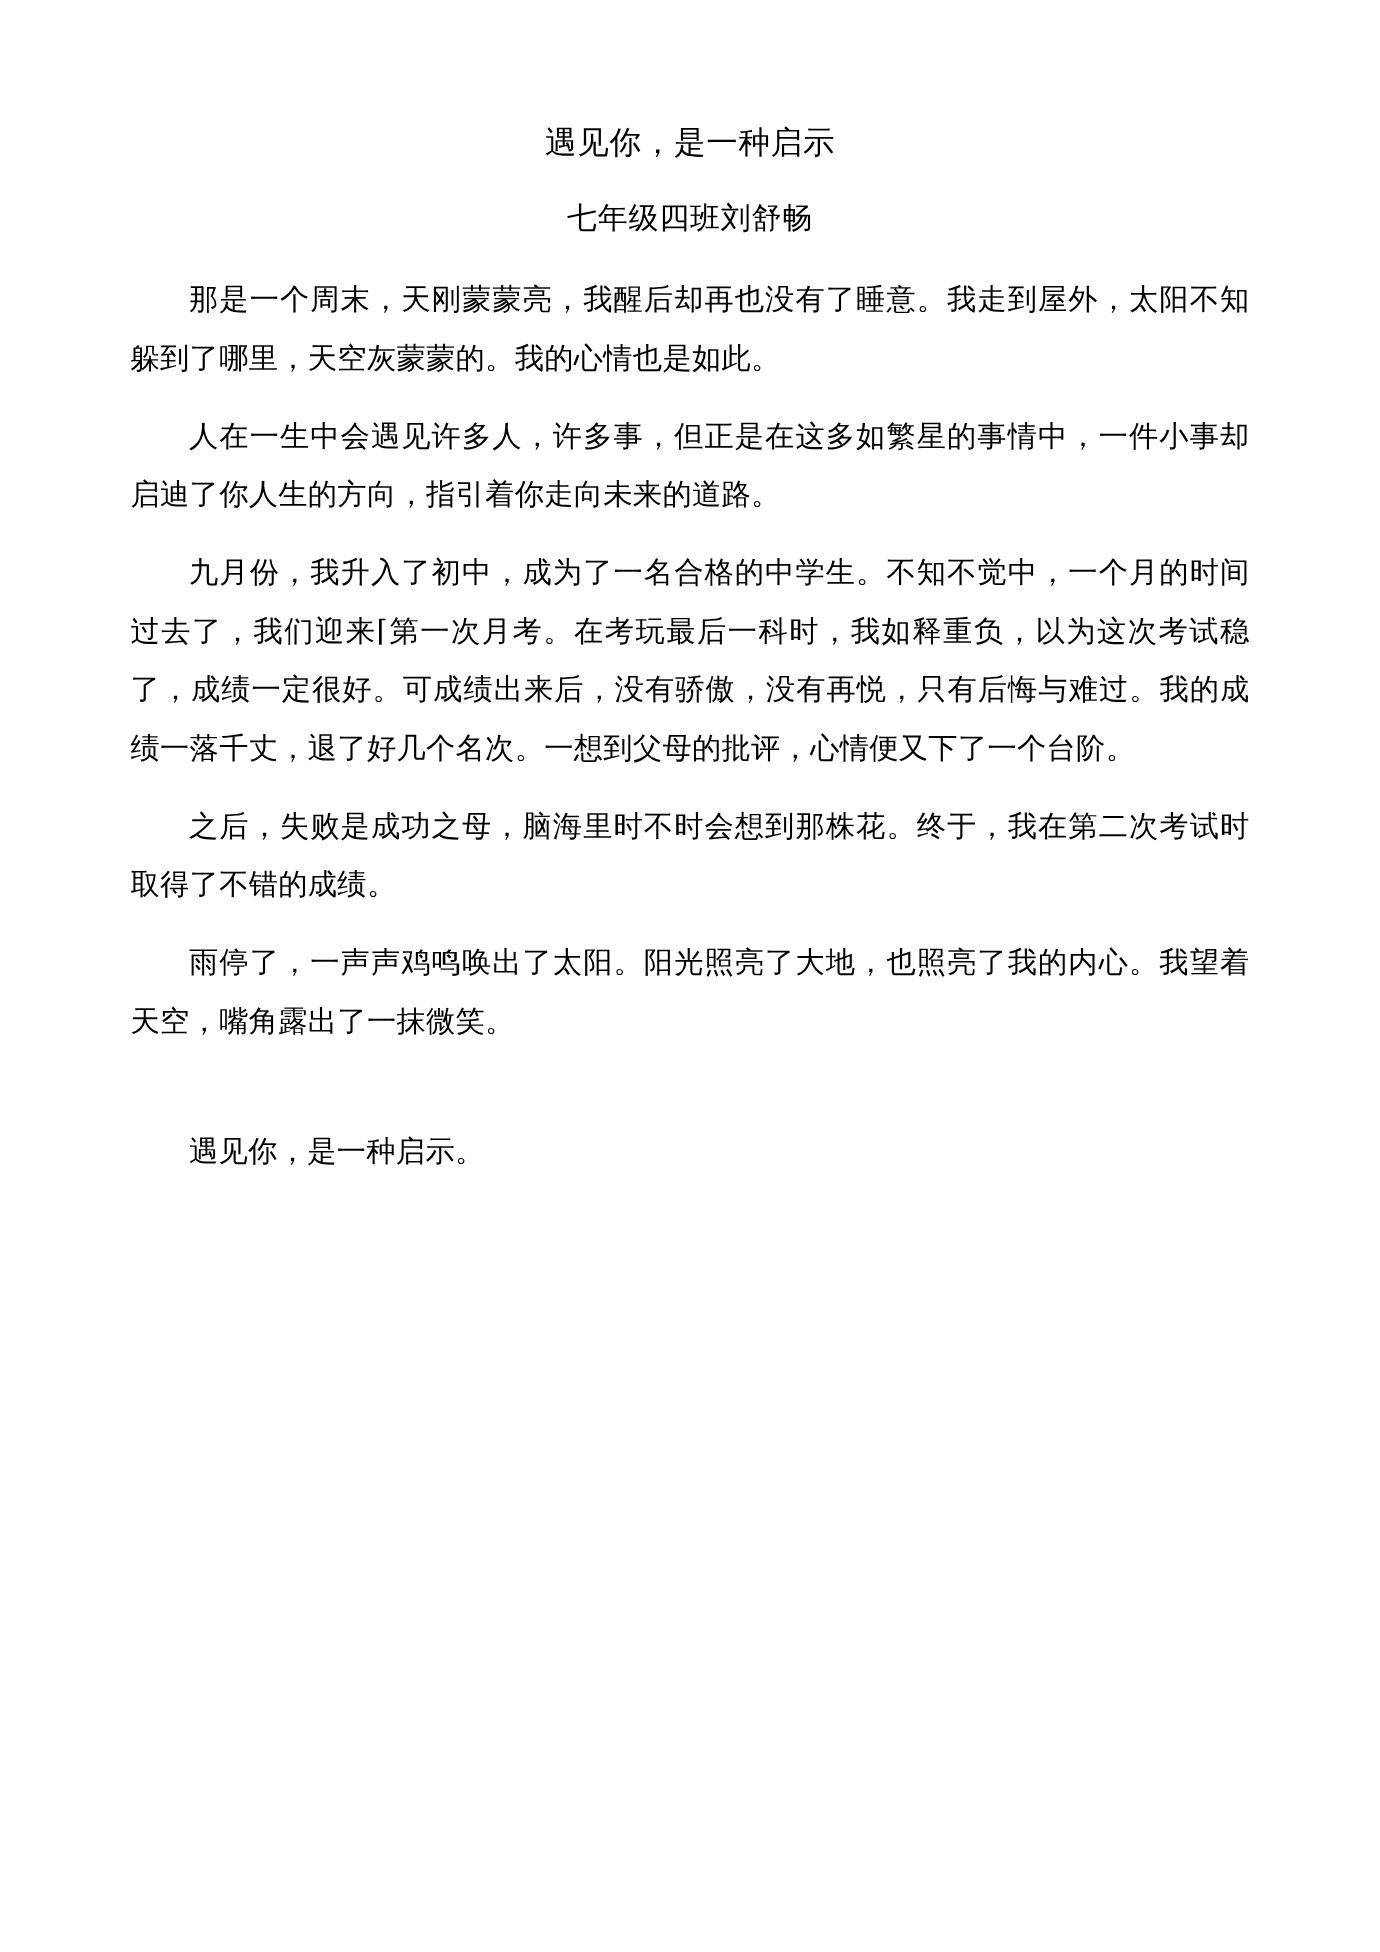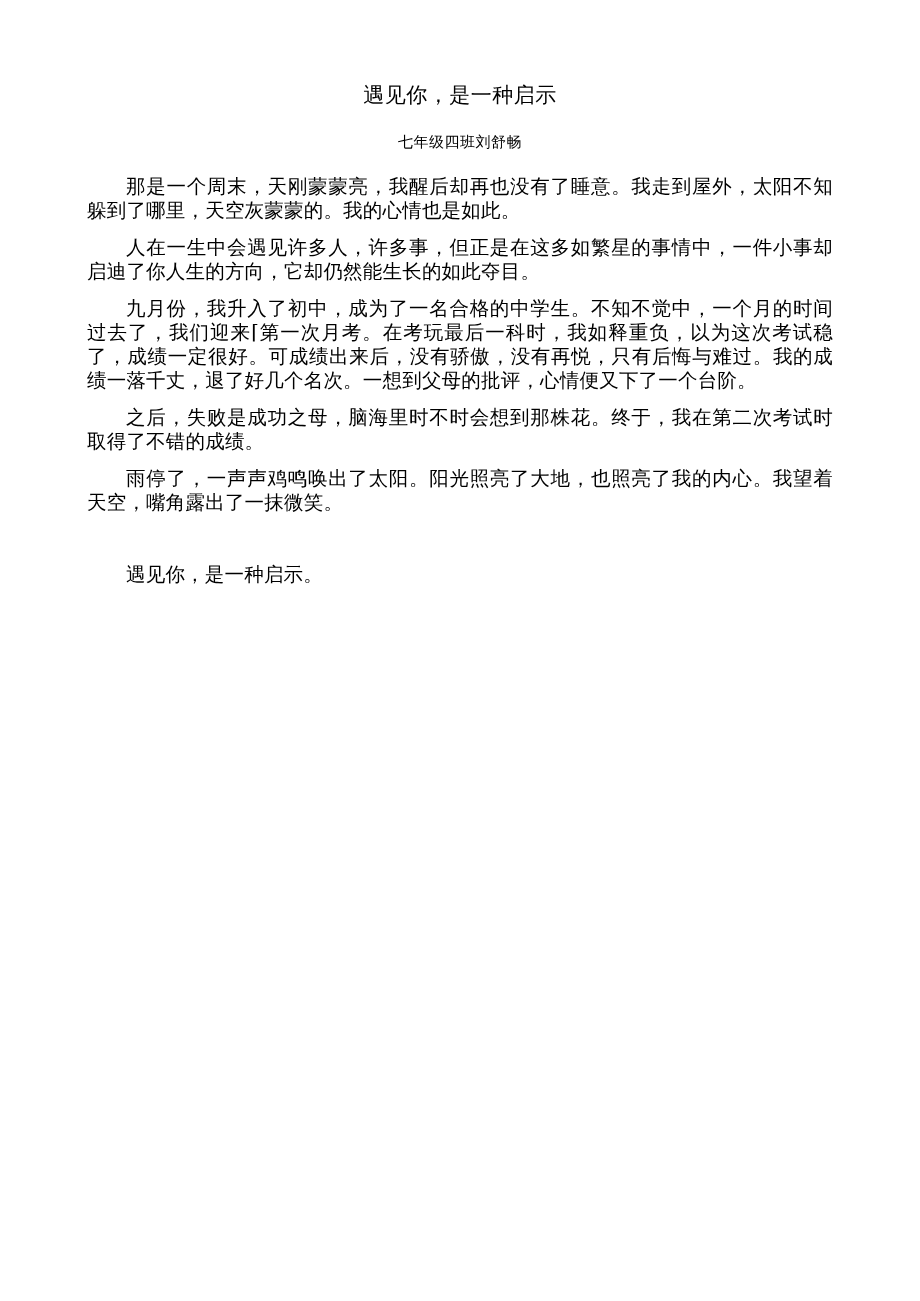--- a/index.html
+++ b/index.html
@@ -21,29 +21,29 @@
   }
   .doc-title {
     font-size: 21px;
     font-weight: normal;
     text-align: center;
     margin: 0 0 24px 0;
     line-height: 1.3;
     letter-spacing: 0.5px;
   }
   .doc-author {
-    font-size: 15px;
+    font-size: 20px;
     text-align: center;
     margin: 0 0 22px 0;
     line-height: 1.3;
     letter-spacing: 0.5px;
   }
   .doc-body p {
     font-size: 19.5px;
-    line-height: 24px;
+    line-height: 39px;
     margin: 0 0 13px 0;
     text-indent: 2em;
     text-align: justify;
     word-break: break-all;
     letter-spacing: 0.2px;
   }
   .doc-body p:last-child {
     margin-bottom: 0;
     margin-top: 48px;
   }
@@ -51,19 +51,19 @@
 </head>
 <body>
 
 <div class="page">
   <h1 class="doc-title">遇见你，是一种启示</h1>
 
   <div class="doc-author">七年级四班刘舒畅</div>
 
   <div class="doc-body">
     <p>那是一个周末，天刚蒙蒙亮，我醒后却再也没有了睡意。我走到屋外，太阳不知躲到了哪里，天空灰蒙蒙的。我的心情也是如此。</p>
-    <p>人在一生中会遇见许多人，许多事，但正是在这多如繁星的事情中，一件小事却启迪了你人生的方向，它却仍然能生长的如此夺目。</p>
+    <p>人在一生中会遇见许多人，许多事，但正是在这多如繁星的事情中，一件小事却启迪了你人生的方向，指引着你走向未来的道路。</p>
     <p>九月份，我升入了初中，成为了一名合格的中学生。不知不觉中，一个月的时间过去了，我们迎来⌈第一次月考。在考玩最后一科时，我如释重负，以为这次考试稳了，成绩一定很好。可成绩出来后，没有骄傲，没有再悦，只有后悔与难过。我的成绩一落千丈，退了好几个名次。一想到父母的批评，心情便又下了一个台阶。</p>
     <p>之后，失败是成功之母，脑海里时不时会想到那株花。终于，我在第二次考试时取得了不错的成绩。</p>
     <p>雨停了，一声声鸡鸣唤出了太阳。阳光照亮了大地，也照亮了我的内心。我望着天空，嘴角露出了一抹微笑。</p>
     <p>遇见你，是一种启示。</p>
   </div>
 </div>
 
 </body></html>

